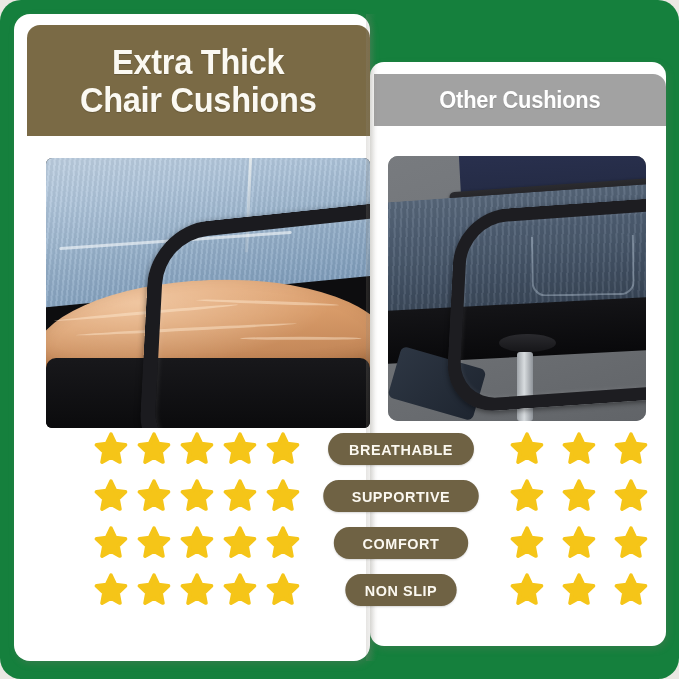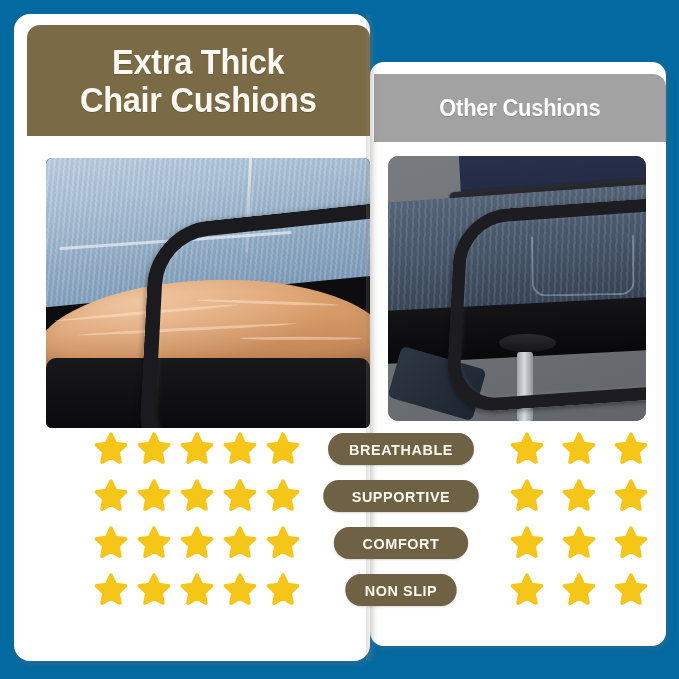--- a/index.html
+++ b/index.html
@@ -10,21 +10,22 @@
     width: 679px;
     height: 679px;
     background: #eae8e3;
     font-family: "Liberation Sans", sans-serif;
     overflow: hidden;
   }
   #stage {
     position: relative;
     width: 679px;
     height: 679px;
-    background: #0369a1;
+    background: #15803d;
+    border-radius: 21px;
   }
 
   
   .card {
     position: absolute;
     background: #ffffff;
     border-radius: 16px;
     overflow: hidden;
   }
   #card-left {
@@ -71,21 +72,21 @@
     letter-spacing: -0.3px;
     font-stretch: condensed;
     transform: scaleX(0.93);
     text-shadow: 0 1px 1px rgba(0,0,0,0.18);
     white-space: pre-line;
   }
   #hdr-right {
     left: 4px;
     top: 12px;
     width: 292px;
-    height: 68px;
+    height: 52px;
     background: #a2a2a2;
     border-top-right-radius: 13px;
   }
   #hdr-right .hdr-text {
     color: #ffffff;
     font-size: 23px;
     font-weight: 700;
     letter-spacing: -0.2px;
     transform: scaleX(0.95);
     text-shadow: 0 1px 1px rgba(0,0,0,0.14);

